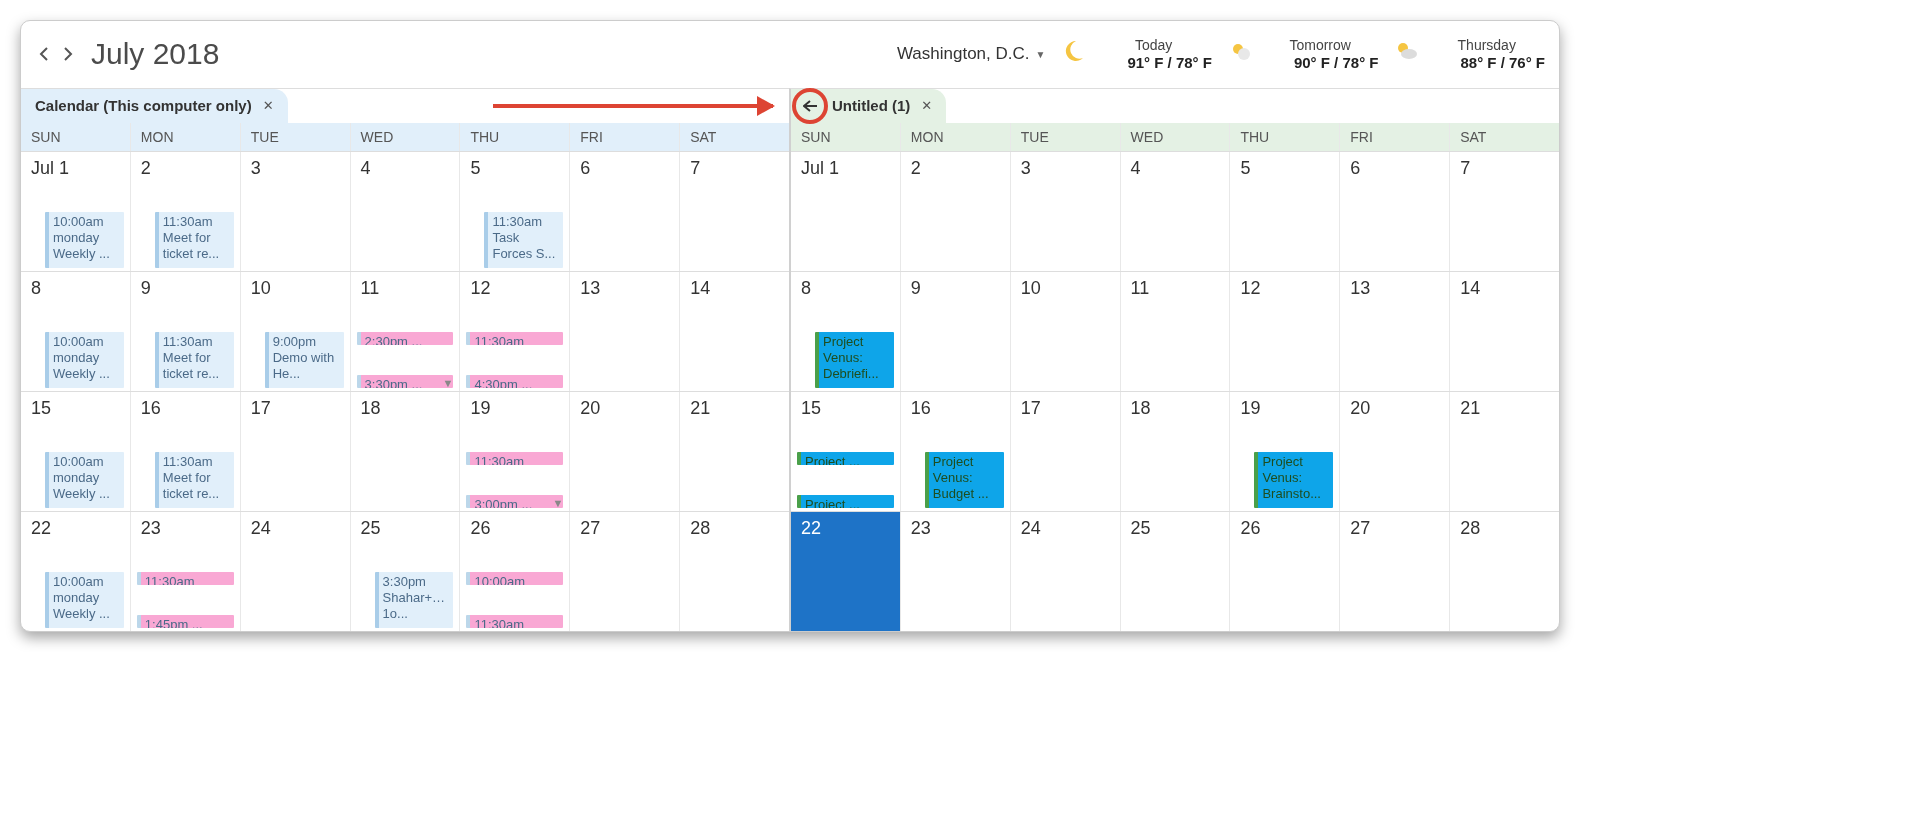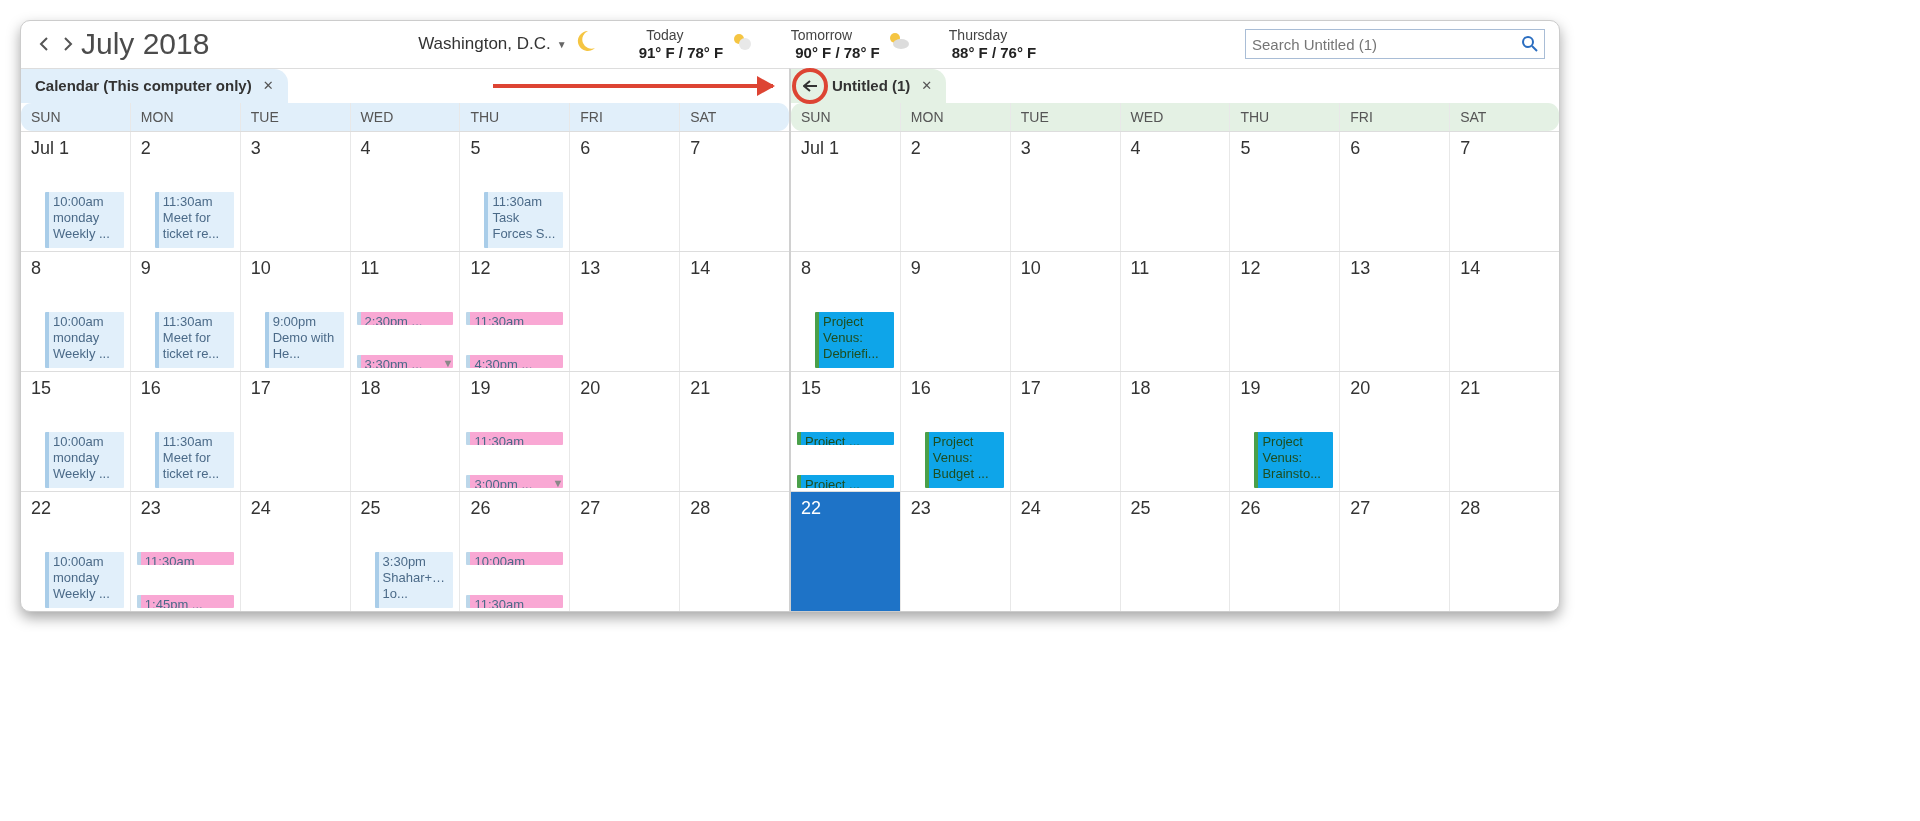--- a/index.html
+++ b/index.html
@@ -15,22 +15,22 @@
     border: 1px solid #ccc;
     border-radius: 10px;
     box-shadow: 0 6px 14px rgba(0,0,0,0.35);
     overflow: hidden;
     background: #fff;
   }
   
   .topbar {
     display: flex;
     align-items: center;
-    padding: 6px 14px;
-    gap: 4px;
+    padding: 16px 14px;
+    gap: 14px;
   }
   .nav-arrows { display: flex; gap: 6px; }
   .nav-arrow {
     width: 18px; height: 18px;
     display: flex; align-items: center; justify-content: center;
     color: #555; cursor: pointer;
   }
   .title {
     font-size: 30px;
     color: #4b4b4b;
@@ -96,21 +96,21 @@
     width:280px;
   }
   .red-arrow::after {
     content:'';
     position:absolute; right:-2px; top:-8px;
     border-left:18px solid #d43;
     border-top:10px solid transparent;
     border-bottom:10px solid transparent;
   }
 
-  .day-headers { display:flex;border-radius:11px; }
+  .day-headers { display:flex; }
   .day-headers .dh {
     flex:1; text-align:left;
     padding:6px 10px; font-size:14px; color:#555;
     border-right:1px solid #e8e8e8;
   }
   .day-headers.blue { background:#e1effa; }
   .day-headers.green { background:#e4f1e4; }
   .day-headers .dh:last-child { border-right:0; }
 
   .grid { display:flex; flex-direction:column; }
@@ -204,29 +204,20 @@
             <circle cx="9" cy="9" r="5" fill="#f5c542"></circle>
             <ellipse cx="15" cy="15" rx="8" ry="5" fill="#dcdcdc"></ellipse>
           </svg>
       </span>
       <div class="weather-block">
         <span class="label">Thursday</span>
         <span class="temp">88° F / 76° F</span>
       </div>
     </div>
 
-    <div class="searchbox">
-      <input placeholder="Search Untitled (1)" style="">
-      <span class="mag">
-        <svg width="16" height="16" viewBox="0 0 16 16">
-            <circle cx="6" cy="6" r="5" stroke="#2a6dc0" stroke-width="2" fill="none"></circle>
-            <line x1="10" y1="10" x2="15" y2="15" stroke="#2a6dc0" stroke-width="2"></line>
-          </svg>
-      </span>
-    </div>
   </div>
 
   <div class="panes">
 
     <div class="pane">
       <div class="tab-row" style="position:relative;">
         <div class="tab blue">
           <span>Calendar (This computer only)</span>
           <span class="close">✕</span>
         </div>

